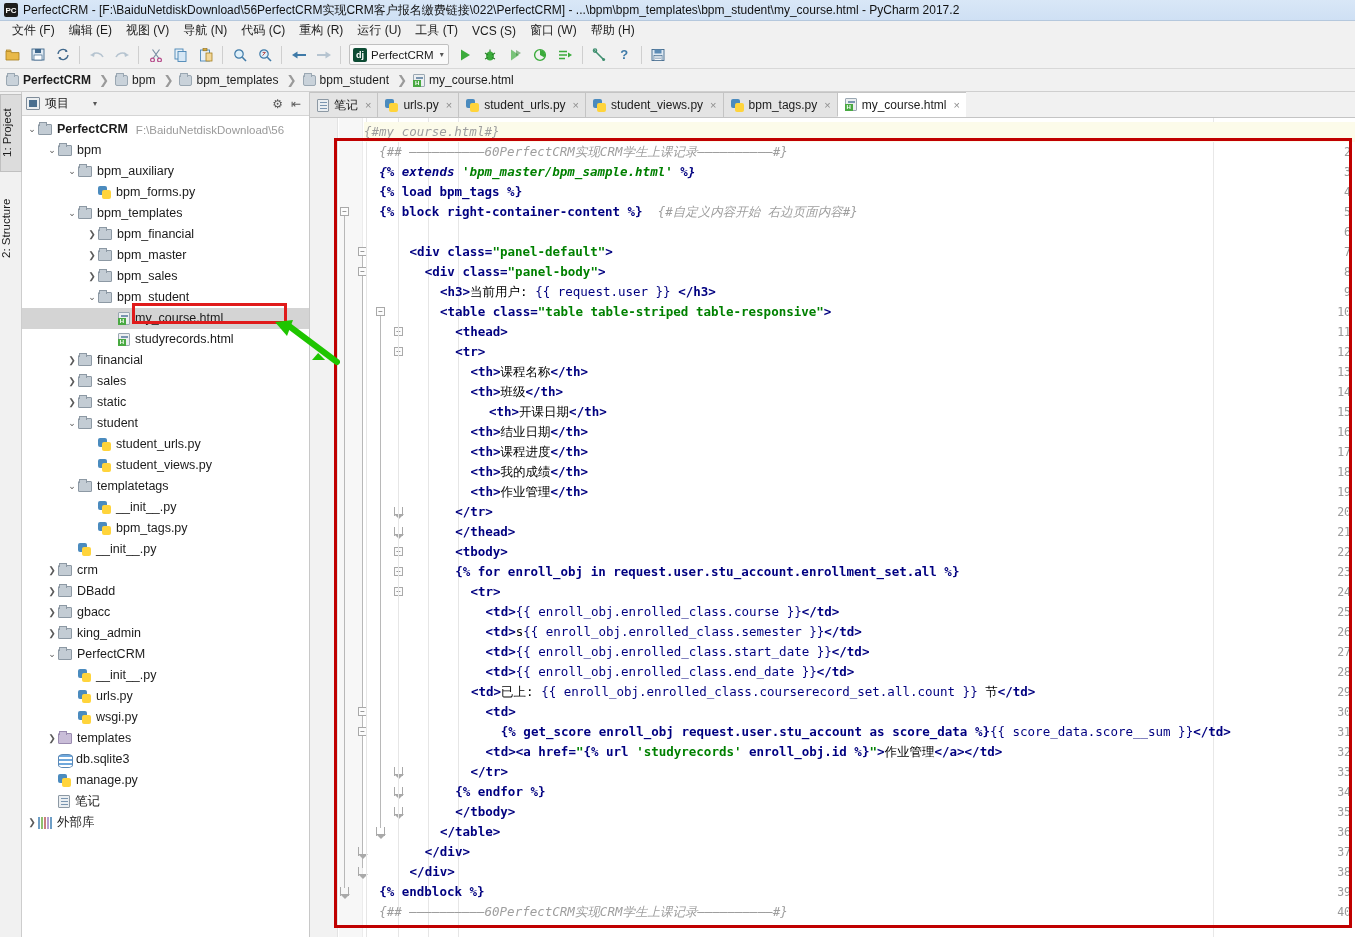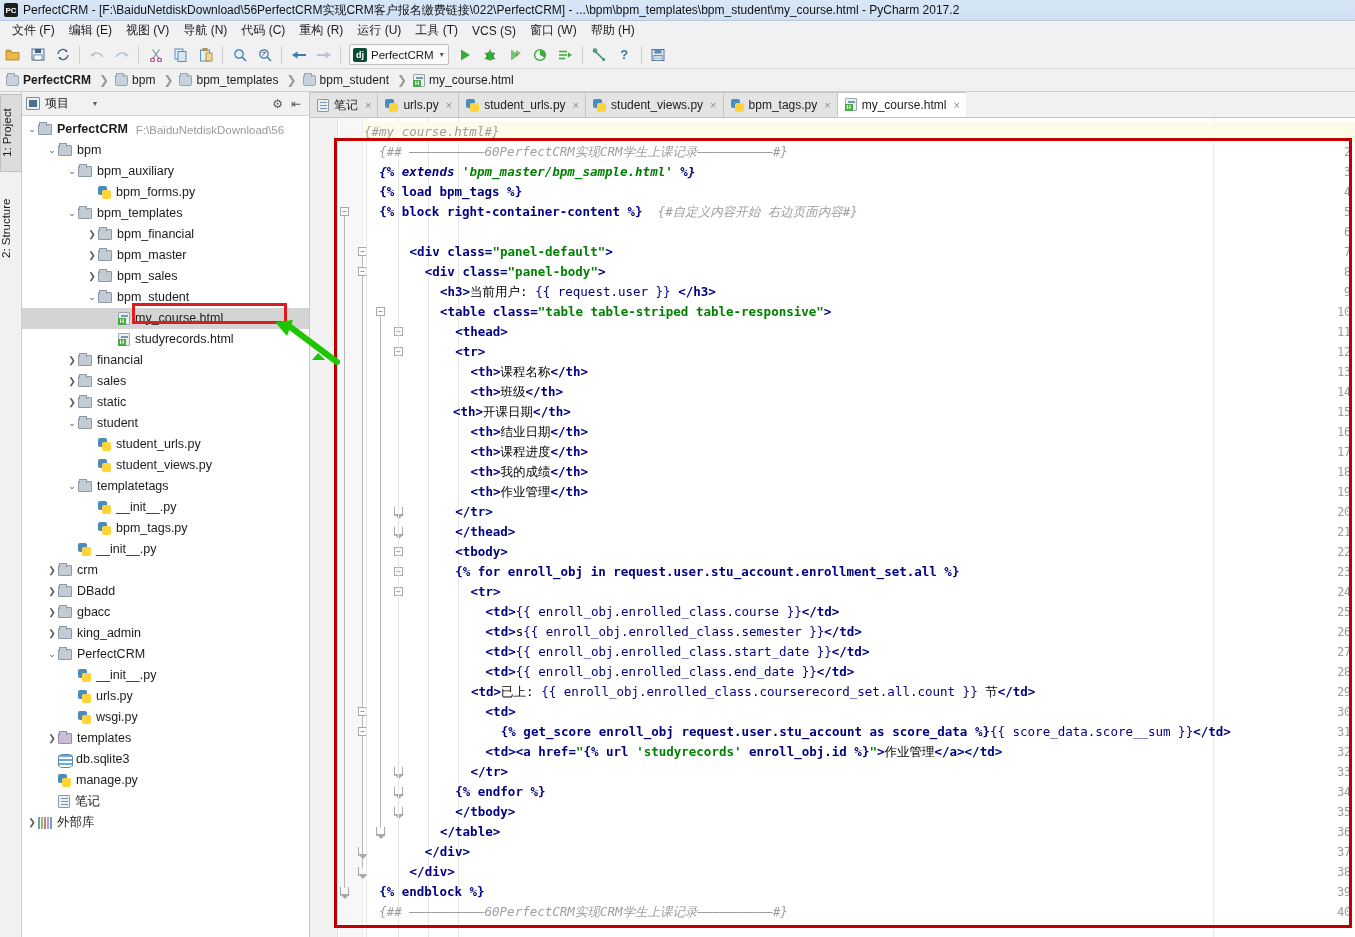--- a/index.html
+++ b/index.html
@@ -809,21 +809,21 @@
           <div class="cl" style="top: 84px; padding-left: 15.2px;"><span class="s-djtag">{% block right-container-content %}</span><span class="s-plain">  </span><span class="s-comment">{#自定义内容开始 右边页面内容#}</span></div>
           <div class="cl" style="top: 104px; padding-left: 15.2px;"></div>
           <div class="cl" style="top: 124px; padding-left: 45.6px;"><span class="s-tag">&lt;div class=</span><span class="s-str">"panel-default"</span><span class="s-tag">&gt;</span></div>
           <div class="cl" style="top: 144px; padding-left: 60.8px;"><span class="s-tag">&lt;div class=</span><span class="s-str">"panel-body"</span><span class="s-tag">&gt;</span></div>
           <div class="cl" style="top: 164px; padding-left: 76px;"><span class="s-tag">&lt;h3&gt;</span><span class="s-text">当前用户: </span><span class="s-djvar">{{ request.user }}</span><span class="s-text"> </span><span class="s-tag">&lt;/h3&gt;</span></div>
           <div class="cl" style="top: 184px; padding-left: 76px;"><span class="s-tag">&lt;table class=</span><span class="s-str">"table table-striped table-responsive"</span><span class="s-tag">&gt;</span></div>
           <div class="cl" style="top: 204px; padding-left: 91.2px;"><span class="s-tag">&lt;thead&gt;</span></div>
           <div class="cl" style="top: 224px; padding-left: 91.2px;"><span class="s-tag">&lt;tr&gt;</span></div>
           <div class="cl" style="top: 244px; padding-left: 106.4px;"><span class="s-tag">&lt;th&gt;</span><span class="s-text">课程名称</span><span class="s-tag">&lt;/th&gt;</span></div>
           <div class="cl" style="top: 264px; padding-left: 106.4px;"><span class="s-tag">&lt;th&gt;</span><span class="s-text">班级</span><span class="s-tag">&lt;/th&gt;</span></div>
-          <div class="cl" style="top: 284px; padding-left: 89px;"><span class="s-tag">&lt;th&gt;</span><span class="s-text">开课日期</span><span class="s-tag">&lt;/th&gt;</span></div>
+          <div class="cl" style="top: 284px; padding-left: 113px; margin-left: 12px;"><span class="s-tag">&lt;th&gt;</span><span class="s-text">开课日期</span><span class="s-tag">&lt;/th&gt;</span></div>
           <div class="cl" style="top: 304px; padding-left: 106.4px;"><span class="s-tag">&lt;th&gt;</span><span class="s-text">结业日期</span><span class="s-tag">&lt;/th&gt;</span></div>
           <div class="cl" style="top: 324px; padding-left: 106.4px;"><span class="s-tag">&lt;th&gt;</span><span class="s-text">课程进度</span><span class="s-tag">&lt;/th&gt;</span></div>
           <div class="cl" style="top: 344px; padding-left: 106.4px;"><span class="s-tag">&lt;th&gt;</span><span class="s-text">我的成绩</span><span class="s-tag">&lt;/th&gt;</span></div>
           <div class="cl" style="top: 364px; padding-left: 106.4px;"><span class="s-tag">&lt;th&gt;</span><span class="s-text">作业管理</span><span class="s-tag">&lt;/th&gt;</span></div>
           <div class="cl" style="top: 384px; padding-left: 91.2px;"><span class="s-tag">&lt;/tr&gt;</span></div>
           <div class="cl" style="top: 404px; padding-left: 91.2px;"><span class="s-tag">&lt;/thead&gt;</span></div>
           <div class="cl" style="top: 424px; padding-left: 91.2px;"><span class="s-tag">&lt;tbody&gt;</span></div>
           <div class="cl" style="top: 444px; padding-left: 91.2px;"><span class="s-djtag">{% for enroll_obj in request.user.stu_account.enrollment_set.all %}</span></div>
           <div class="cl" style="top: 464px; padding-left: 106.4px;"><span class="s-tag">&lt;tr&gt;</span></div>
           <div class="cl" style="top: 484px; padding-left: 121.6px;"><span class="s-tag">&lt;td&gt;</span><span class="s-djvar">{{ enroll_obj.enrolled_class.course }}</span><span class="s-tag">&lt;/td&gt;</span></div>

